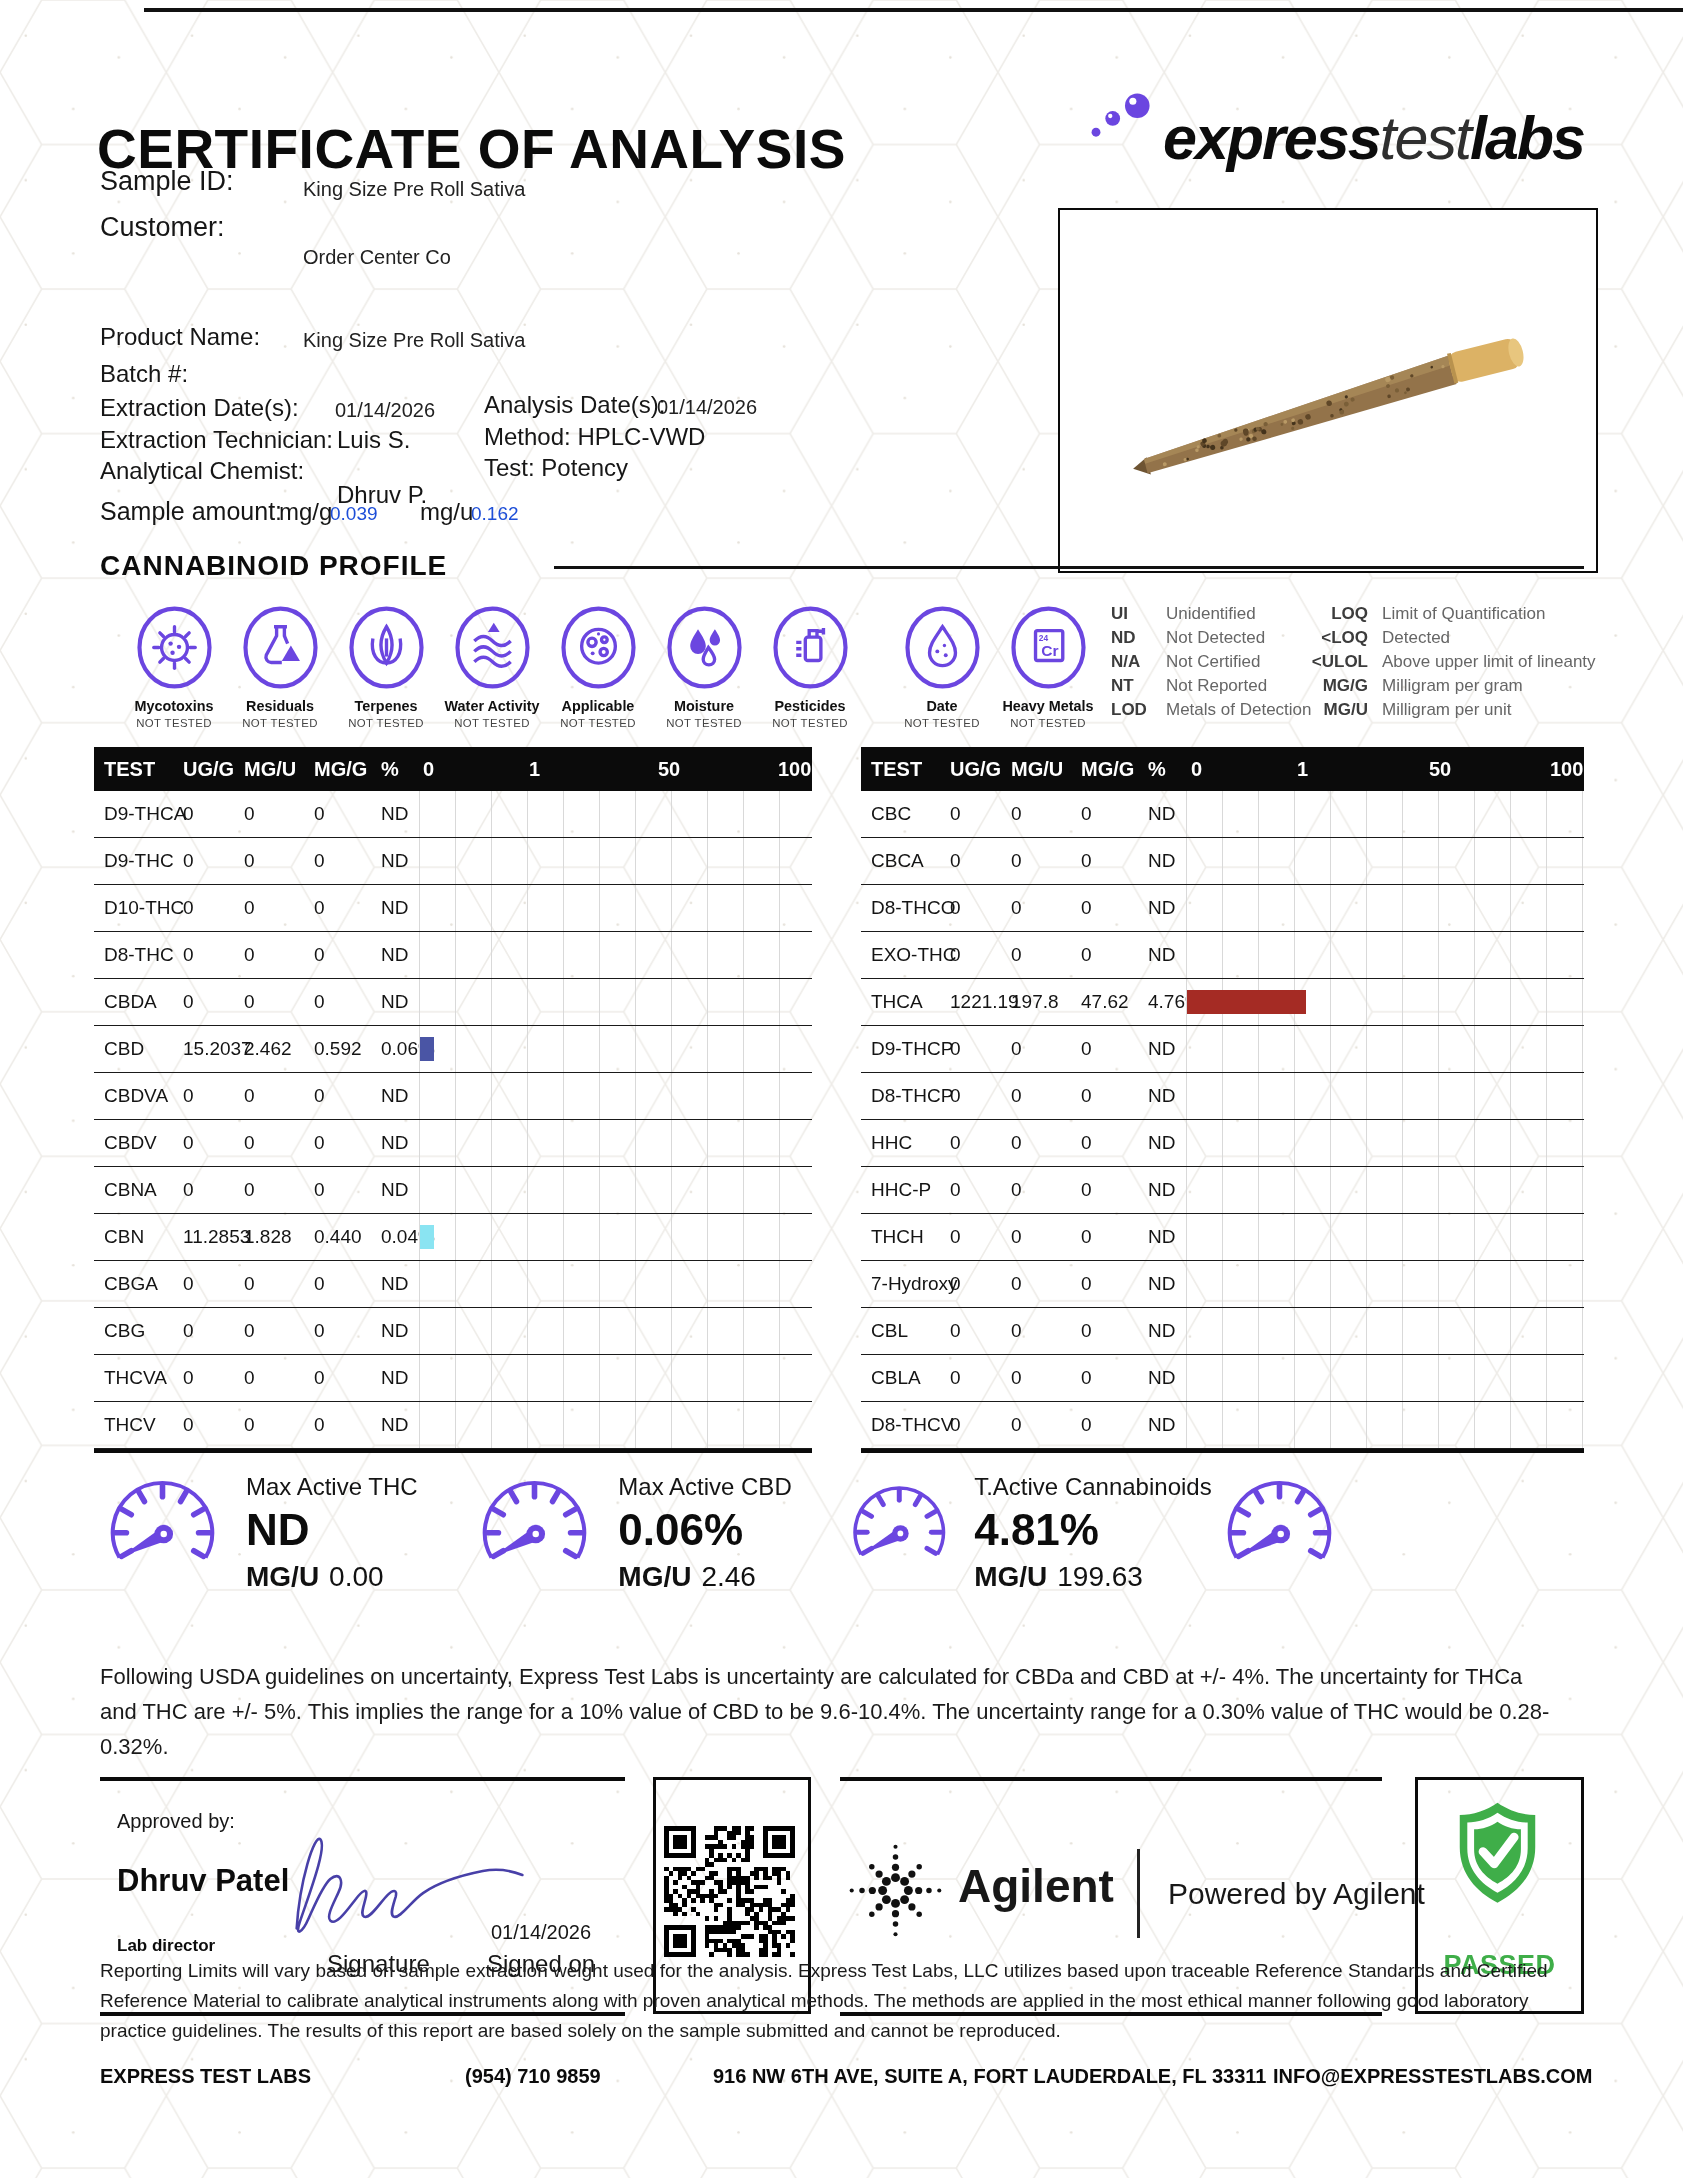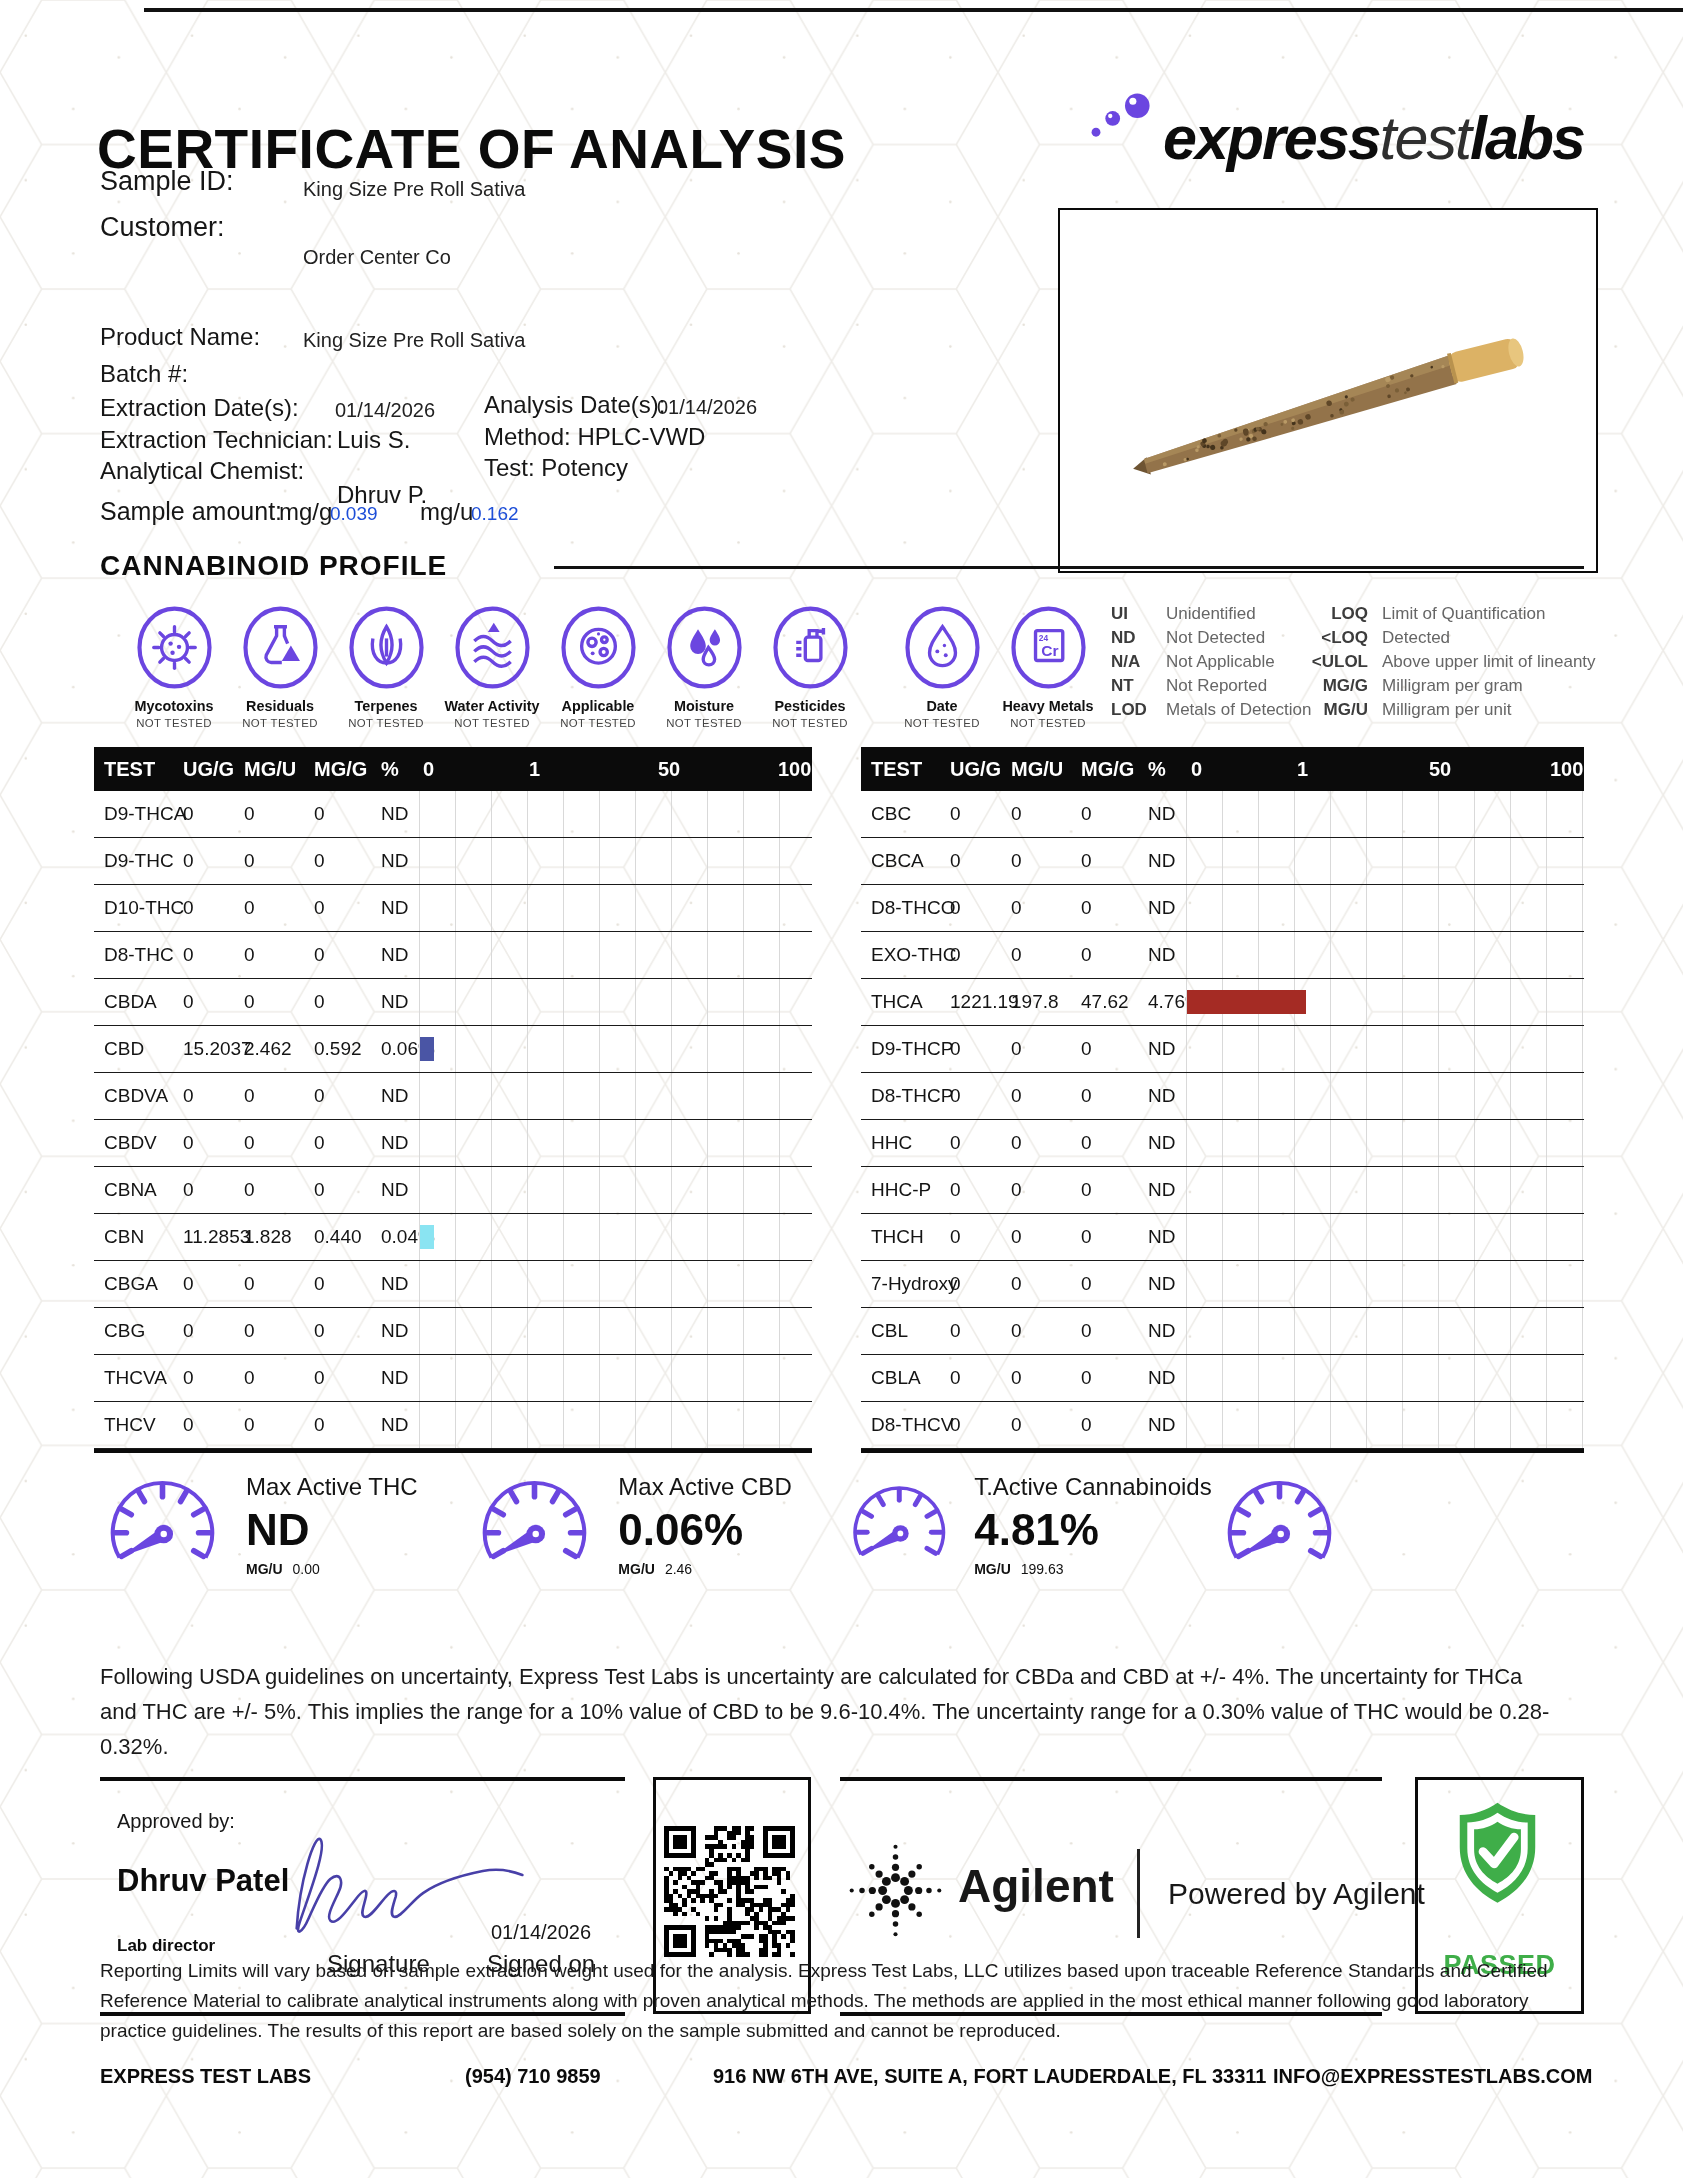--- a/index.html
+++ b/index.html
@@ -42,21 +42,21 @@
   .chartcell{position:absolute;left:325px;right:0;top:0;bottom:0;
      background:repeating-linear-gradient(90deg,#d9d9d9 0 1px,transparent 1px 36px);}
   .bar{position:absolute;left:1px;top:50%;transform:translateY(-50%);height:24px;}
   .tbottom{height:4px;background:#0b0b0b;}
   
   #gauges{display:flex;justify-content:space-between;}
   .gauge{display:flex;width:368px;}
   .gtext{margin-left:20px;}
   .gtitle{font-size:24px;color:#151515;white-space:nowrap;}
   .gvalue{font-size:44px;font-weight:900;margin-top:4px;color:#0c0c0c;}
-  .gunit{font-size:14px;margin-top:6px;}
+  .gunit{font-size:28px;margin-top:6px;}
   .gunit b{margin-right:10px;}
   
   #uncertainty{font-size:22px;line-height:35px;color:#1a1a1a;}
   #footer-disclaimer{font-size:19px;line-height:30px;color:#1a1a1a;}
   .fbar{font-size:20px;font-weight:900;color:#0b0b0b;white-space:nowrap;}
   
   .lineband{border-top:4px solid #0b0b0b;border-bottom:4px solid #0b0b0b;}
   .fullbox{border:3px solid #0b0b0b;}
   .ap-label{font-size:20px;color:#161616;}
   .ap-name{font-size:31px;font-weight:800;color:#0c0c0c;}
@@ -281,21 +281,21 @@
           <rect x="22" y="22" width="21" height="23" rx="1.5"></rect>
           <text x="24.5" y="30" font-size="6.5">24</text>
           <text x="26.5" y="41.5" font-size="12">Cr</text>
         </g>
       </svg><div class="icon-label">Heavy Metals</div><div class="icon-status">NOT TESTED</div></div>
   </div>
 
 <div class="abs" id="legend-col1" style="left:1111px;top:604px;">
     <div class="leg-row"><span class="leg-abbr">UI</span><span class="leg-def">Unidentified</span></div>
     <div class="leg-row"><span class="leg-abbr">ND</span><span class="leg-def">Not Detected</span></div>
-    <div class="leg-row"><span class="leg-abbr">N/A</span><span class="leg-def">Not Applicable</span></div>
+    <div class="leg-row"><span class="leg-abbr">N/A</span><span class="leg-def">Not Certified</span></div>
     <div class="leg-row"><span class="leg-abbr">NT</span><span class="leg-def">Not Reported</span></div>
     <div class="leg-row"><span class="leg-abbr">LOD</span><span class="leg-def">Metals of Detection</span></div>
   </div>
 <div class="abs" id="legend-col2" style="left:1283px;top:604px;">
     <div class="leg-row"><span class="leg-abbr">LOQ</span><span class="leg-def">Limit of Quantification</span></div>
     <div class="leg-row"><span class="leg-abbr">&lt;LOQ</span><span class="leg-def">Detected</span></div>
     <div class="leg-row"><span class="leg-abbr">&lt;ULOL</span><span class="leg-def">Above upper limit of lineanty</span></div>
     <div class="leg-row"><span class="leg-abbr">MG/G</span><span class="leg-def">Milligram per gram</span></div>
     <div class="leg-row"><span class="leg-abbr">MG/U</span><span class="leg-def">Milligram per unit</span></div>
   </div>

